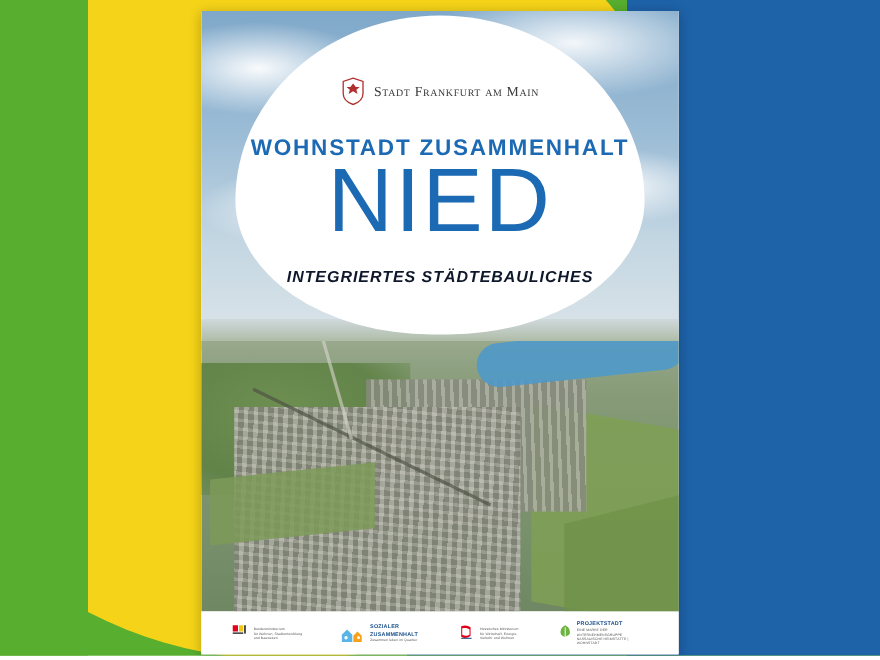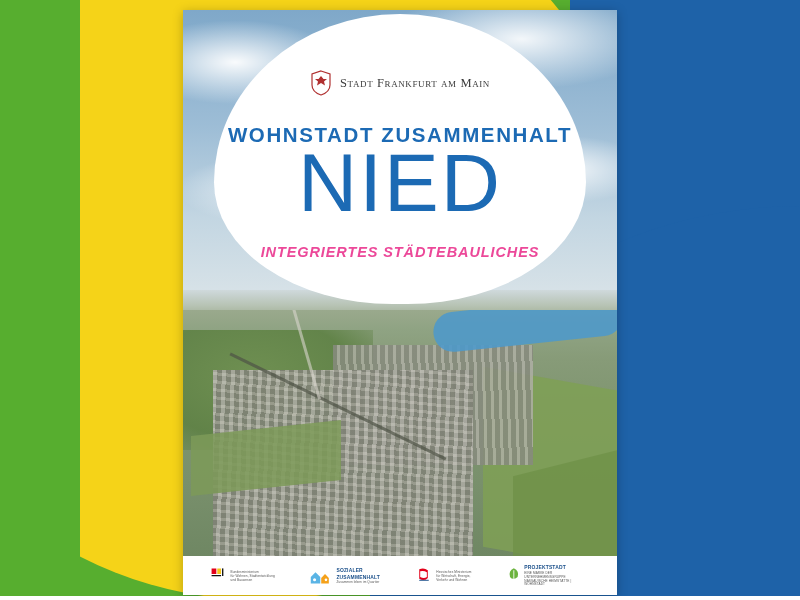--- a/index.html
+++ b/index.html
@@ -269,21 +269,21 @@
     font-size: 82px;
     letter-spacing: 2px;
     line-height: 1;
   }
 
   .subtitle {
     position: absolute;
     left: 0; right: 0;
     top: 232px;
     text-align: center;
-    color: #ec4899;
+    color: #0f172a;
     font-style: italic;
     font-weight: bold;
     font-size: 14.5px;
     letter-spacing: 0.9px;
     line-height: 1.45;
   }
 
   
   .footer {
     position: absolute;

